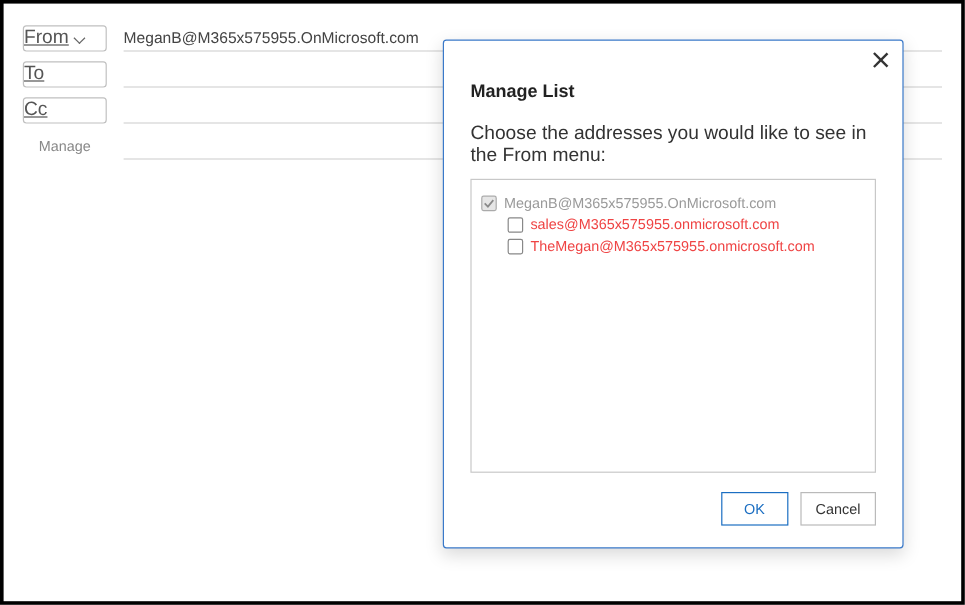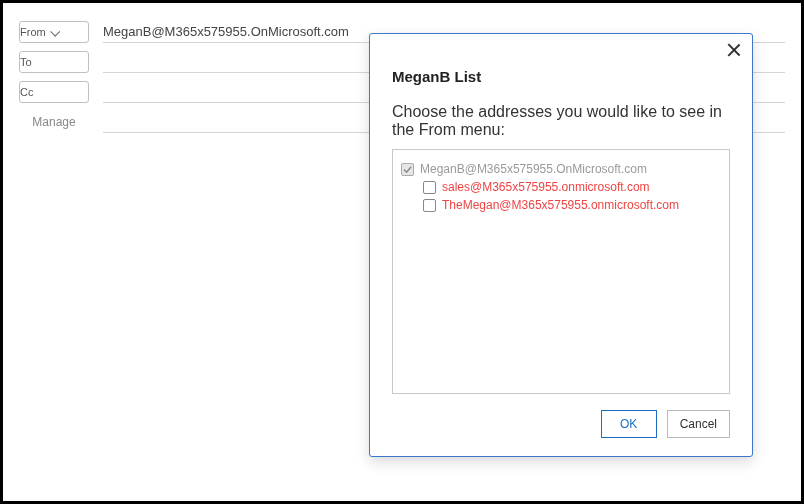--- a/index.html
+++ b/index.html
@@ -23,27 +23,28 @@
     }
     .field-button {
       width: 70px;
       height: 22px;
       border: 1px solid #c0c0c0;
       border-radius: 3px;
       background: #fff;
       text-align: center;
       line-height: 20px;
       color: #555;
-      font-size: 11px;
+      font-size: 16px;
       cursor: pointer;
       display: inline-flex;
       justify-content: flex-start;
       align-items: center;
       gap: 5px;
       margin-right: 14px;
+      text-decoration: underline;
     }
     .field-label {
       width: 70px;
       text-align: center;
       color: #888;
       font-size: 12px;
       margin-right: 14px;
     }
     .chev {
       display: inline-block;
@@ -187,21 +188,21 @@
   <input class="line-input" value="" style="">
 </div>
 
 <div class="row subject-row">
   <div class="field-label">Manage</div>
   <input class="line-input" value="" style="">
 </div>
 
 <div class="dialog">
   <div class="dialog-close"></div>
-  <div class="dialog-title">MeganB List</div>
+  <div class="dialog-title">Manage List</div>
   <div class="dialog-instruction">Choose the addresses you would like to see in the From menu:</div>
 
   <div class="address-box">
     <div class="addr-item primary">
       <span class="cb locked">
         <svg viewBox="0 0 10 10">
             <path d="M1 5 L4 8 L9 2" stroke="#8a8a8a" stroke-width="1.6" fill="none"></path>
           </svg>
       </span>
       <span>MeganB@M365x575955.OnMicrosoft.com</span>

